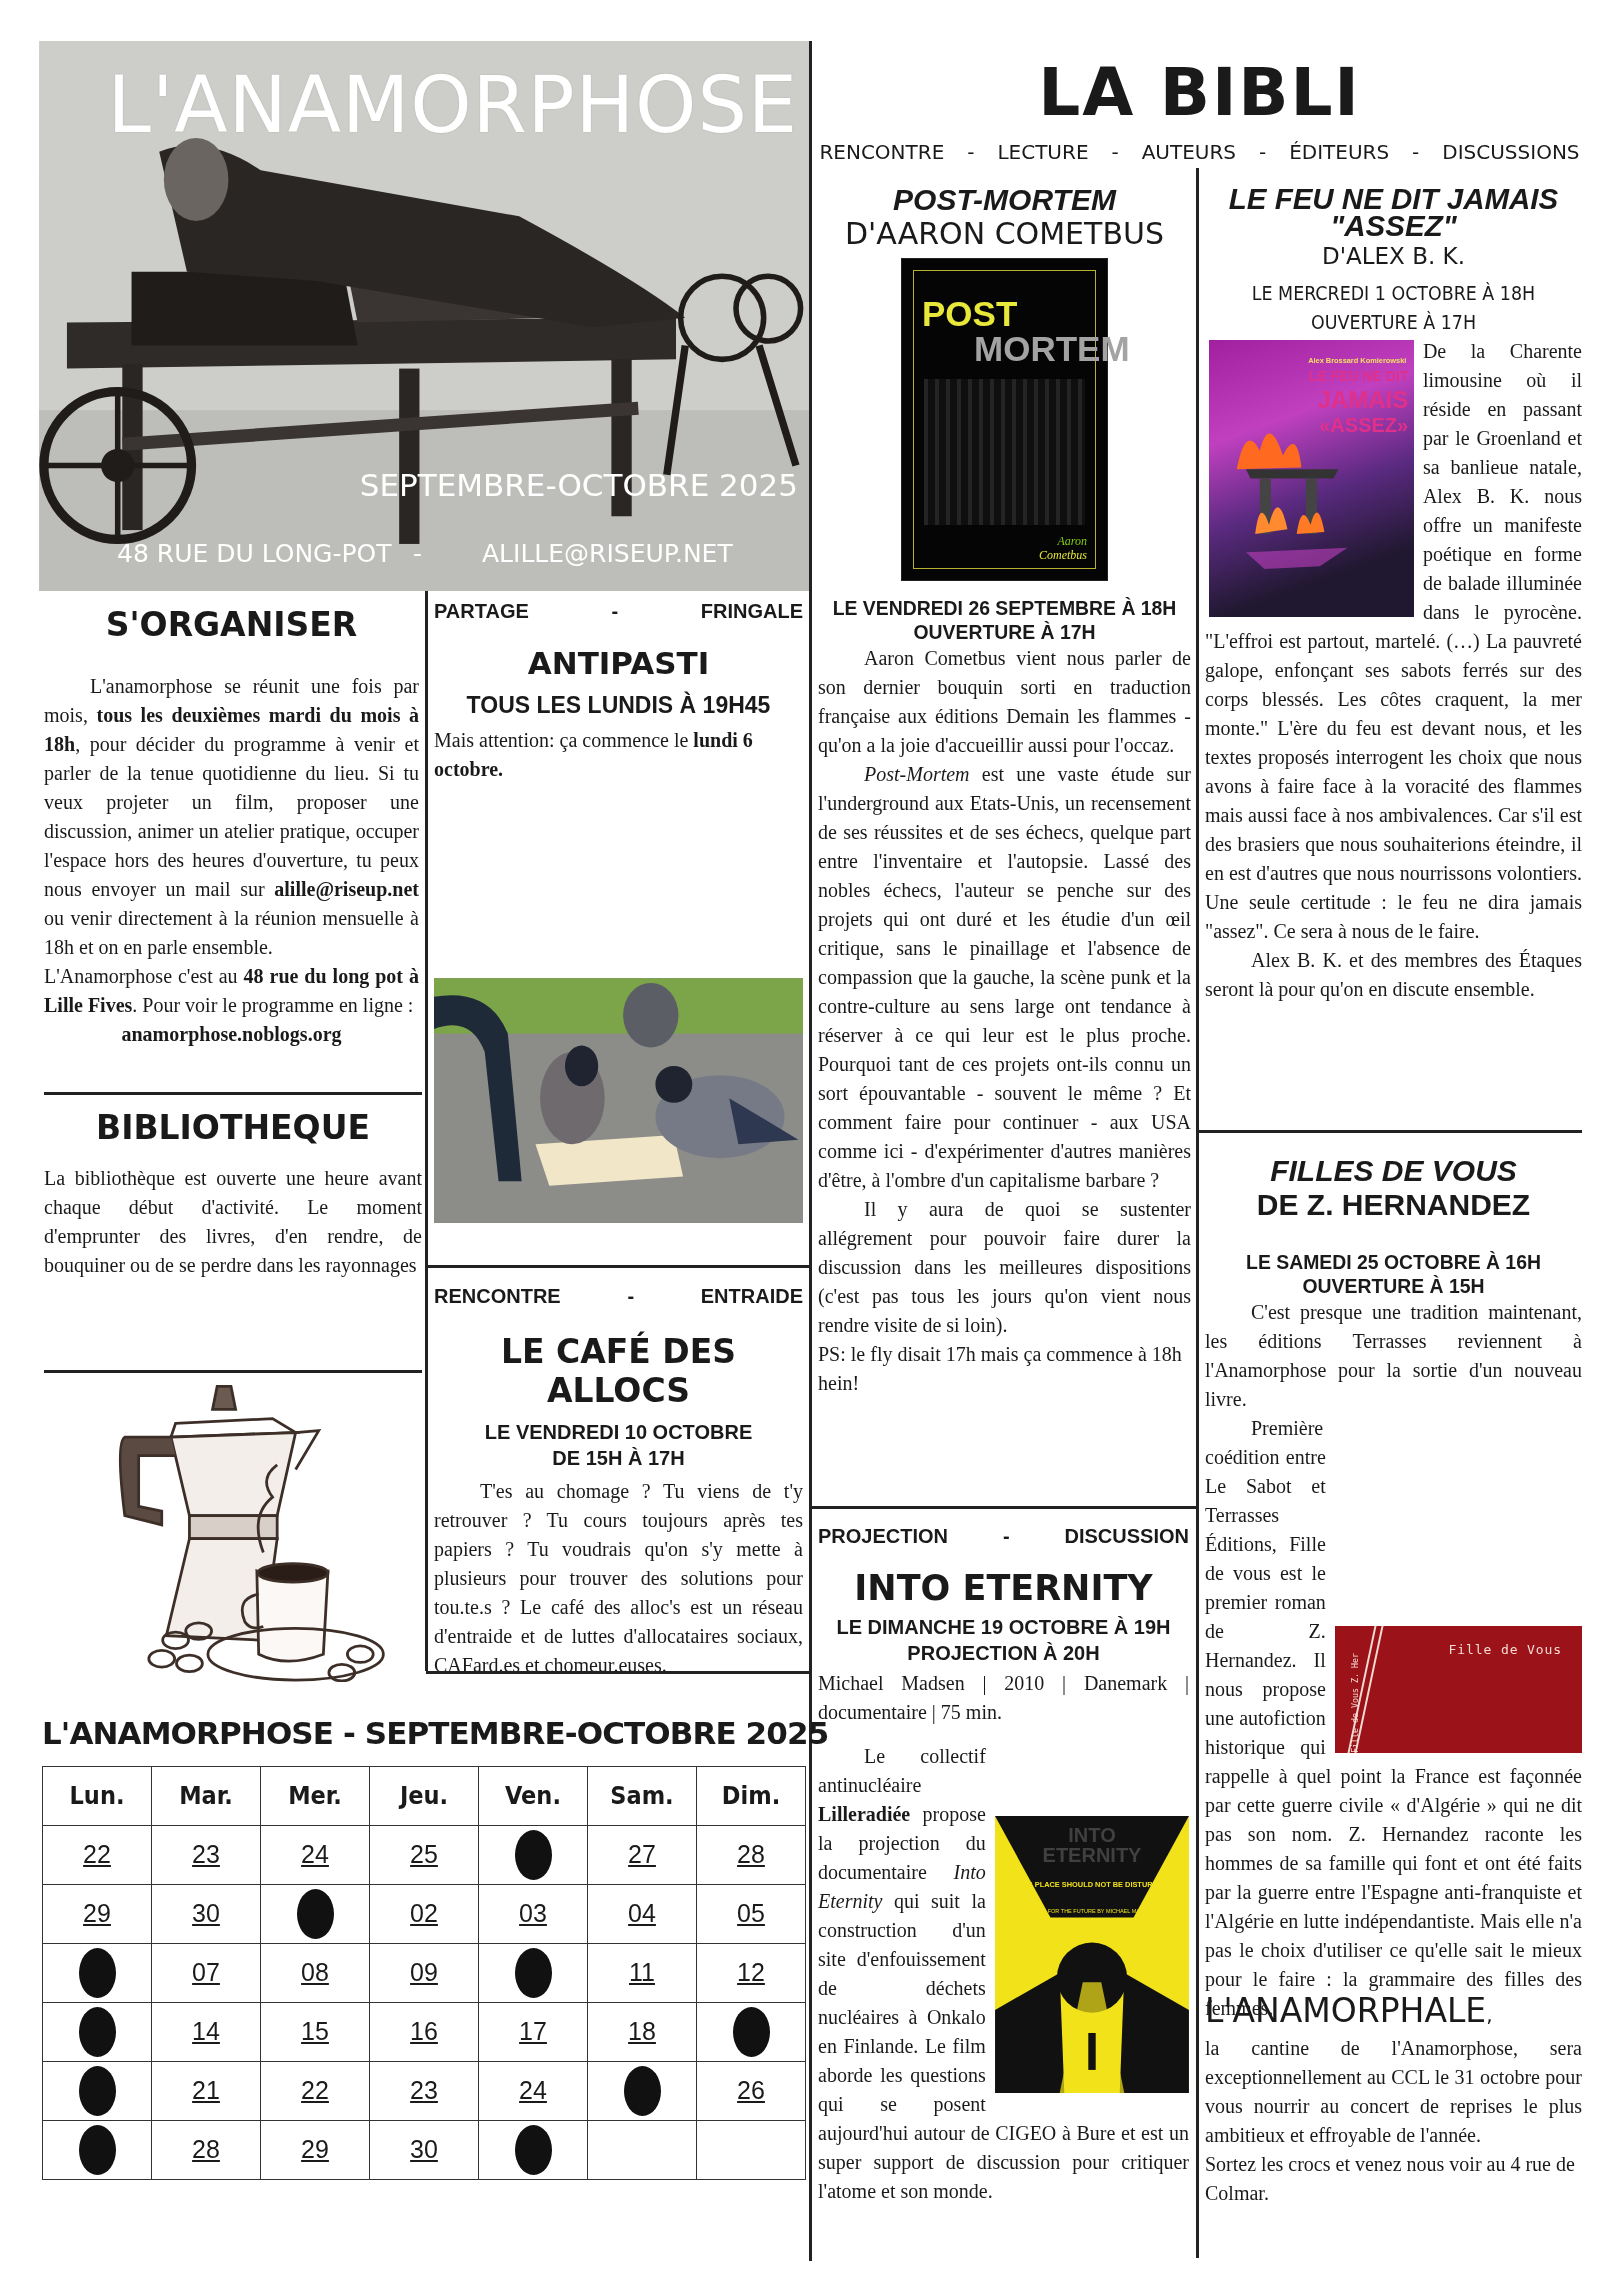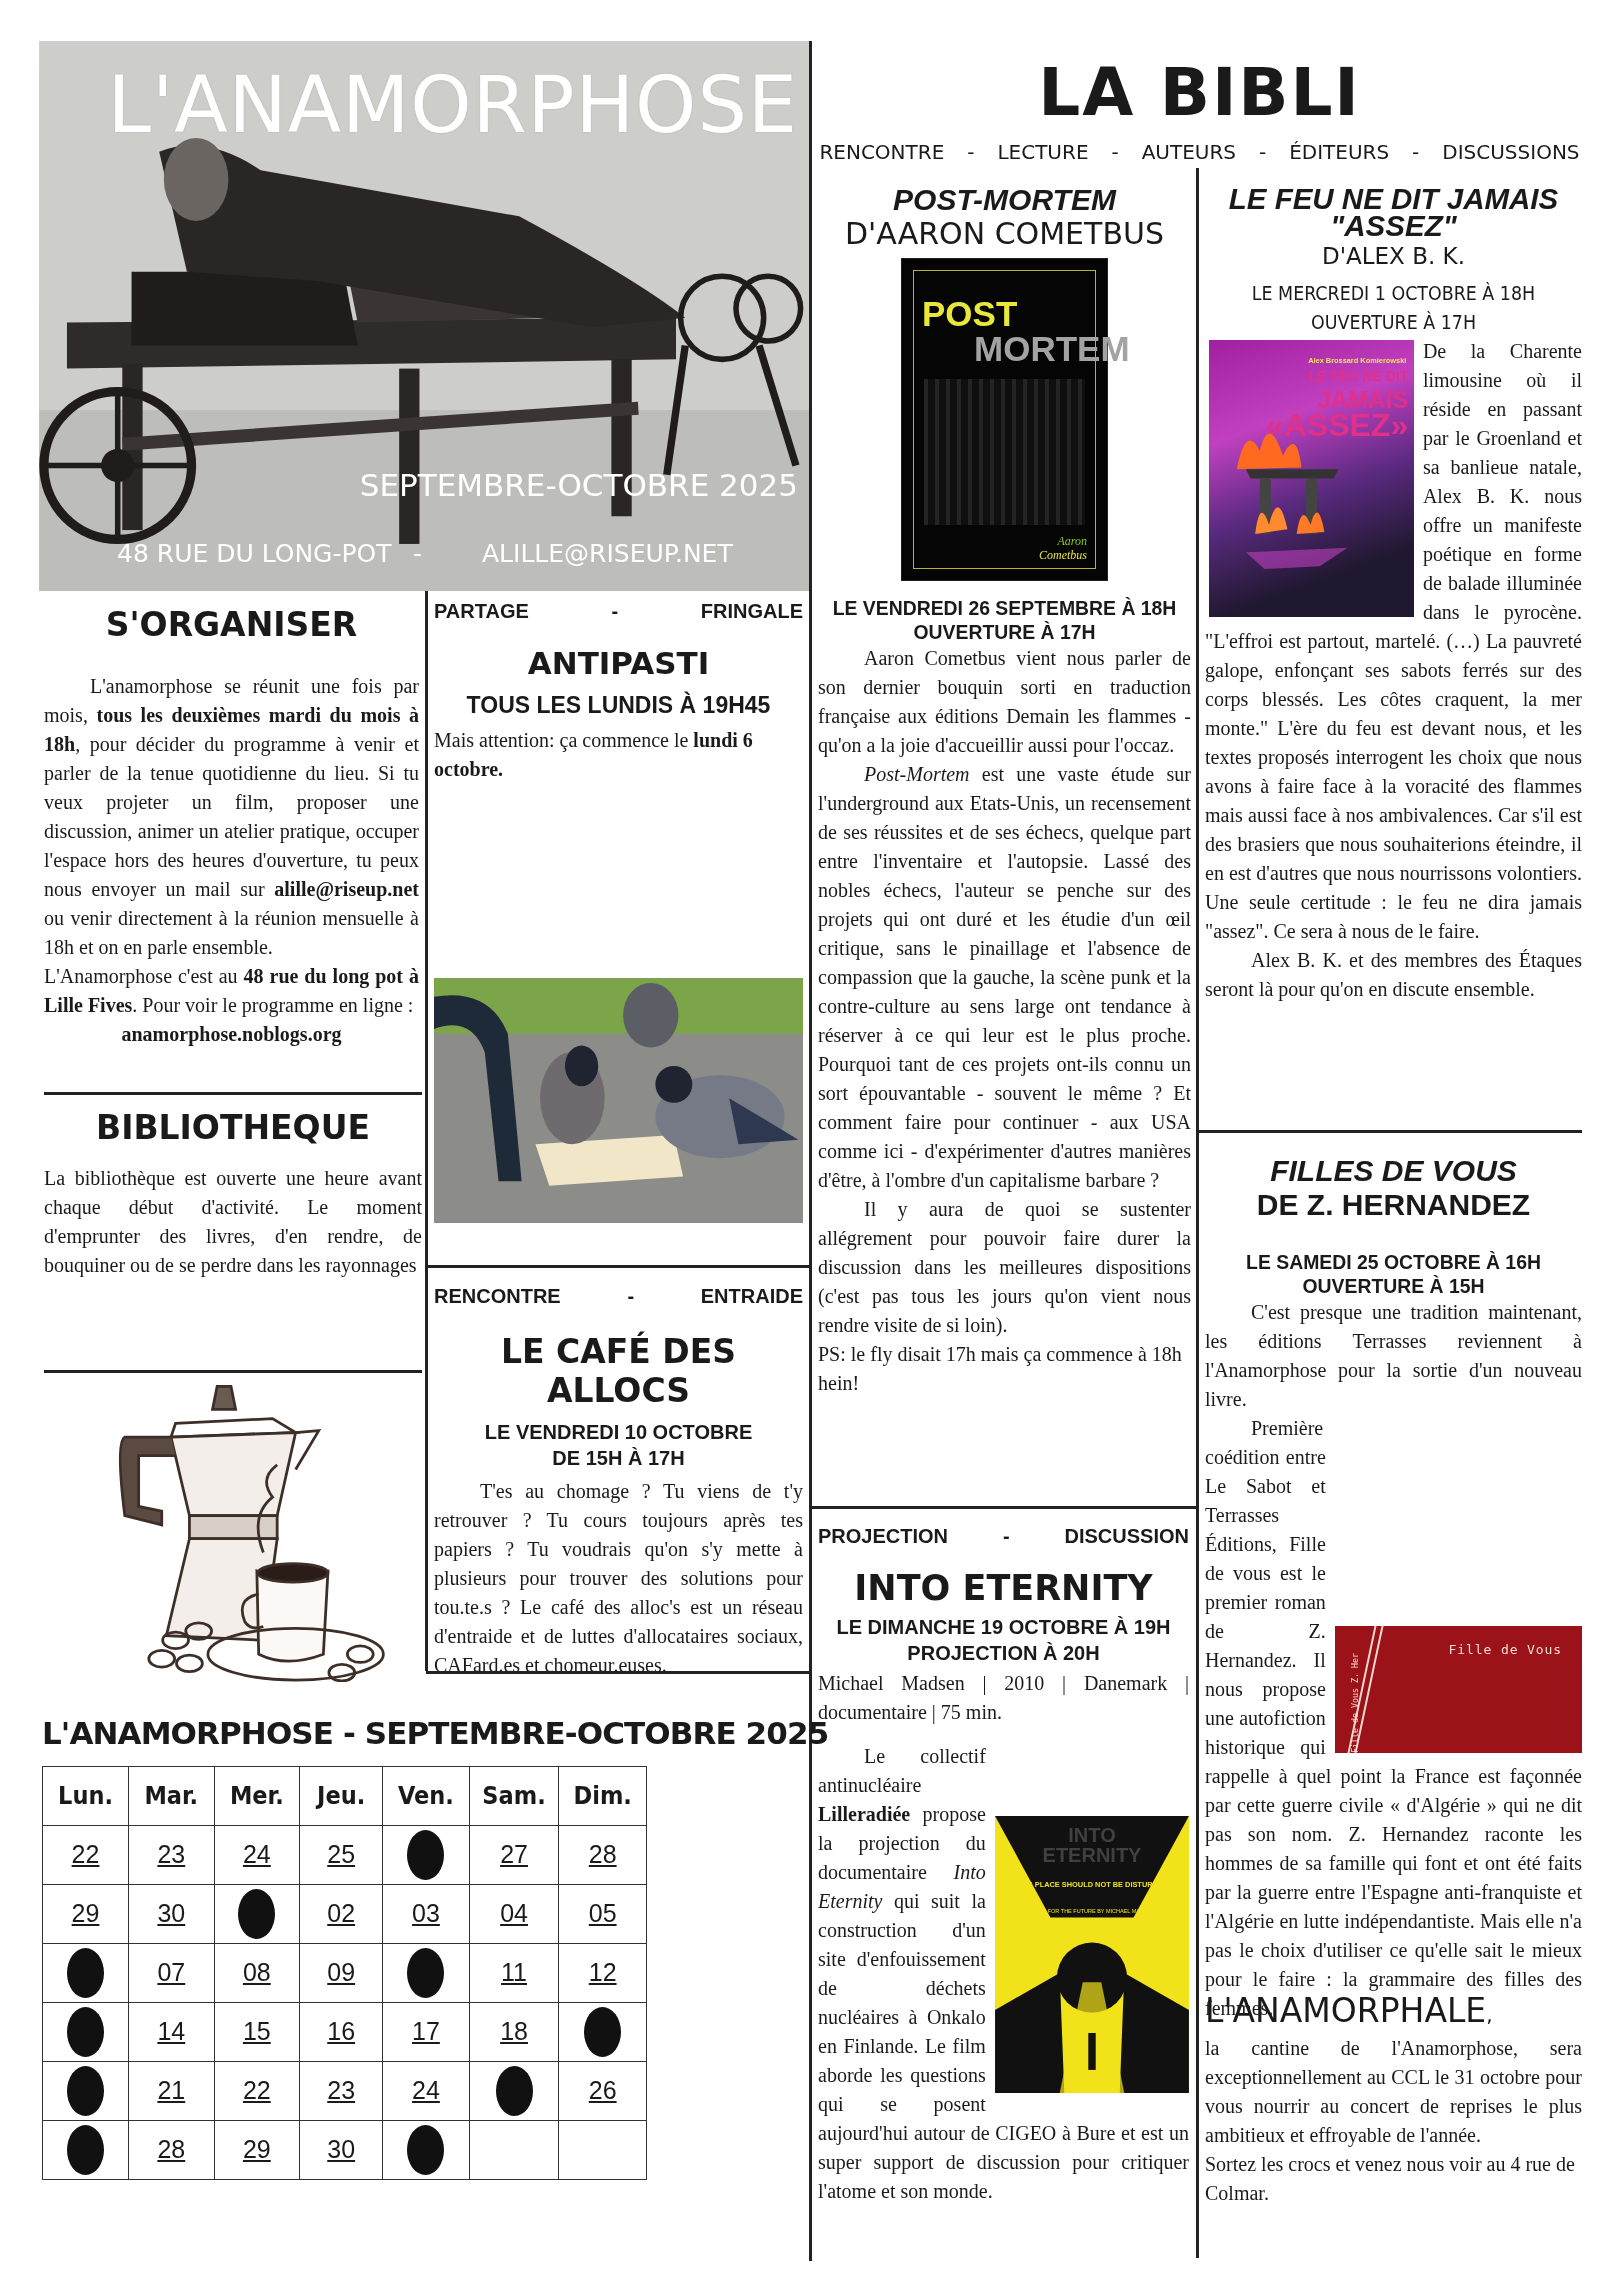--- a/index.html
+++ b/index.html
@@ -24,21 +24,21 @@
                 font-family: "DejaVu Sans", sans-serif; text-shadow: 0 0 1.8px rgba(0,0,0,0.15); }
   .hero-date { position: absolute; right: 13px; top: 426px; color: #fff; font-size: 31px; font-family: "DejaVu Sans", sans-serif; }
   .hero-addr { position: absolute; left: 78px; top: 498px; color: #fff; font-size: 25px; font-family: "DejaVu Sans", sans-serif; }
   .hero-mail { position: absolute; left: 443px; top: 498px; color: #fff; font-size: 25px; font-family: "DejaVu Sans", sans-serif; }
   .hero-sep { position: absolute; left: 374px; top: 498px; color: #fff; font-size: 25px; font-family: "DejaVu Sans", sans-serif; }
 
   
   .sec-title { font-family: "DejaVu Sans", sans-serif; font-weight: bold; text-transform: uppercase; text-align: center; }
 
   
-  table.cal { border-collapse: collapse; width: 605px; }
+  table.cal { border-collapse: collapse; width: 764px; }
   table.cal td, table.cal th { border: 1.8px solid #333; width: 109px; text-align: center; font-family: "DejaVu Sans Condensed", "DejaVu Sans", sans-serif; }
   table.cal th { height: 59px; font-size: 25px; font-weight: bold; }
   table.cal td { height: 59px; font-size: 25px; font-family: "Liberation Sans Narrow", "Liberation Sans", sans-serif; text-decoration: underline; }
   .dot { display: inline-block; width: 37px; height: 50px; border-radius: 50%; background: #111; vertical-align: middle; }
 
   .float-img { float: left; margin: 3.7px 9.2px 0 0; }
   .float-img-r { float: right; margin: 3.7px 0 0 9.2px; }
 </style>
 </head>
 <body>
@@ -303,21 +303,21 @@
 
 <div class="abs" style="left:1205px; top:185px; width:377px;">
   <div class="sans center" style="font-size:29.5px; font-style:italic; line-height:28px;">Le feu ne dit jamais</div>
   <div class="sans center" style="font-size:29.5px; font-style:italic; line-height:26px;">"Assez"</div>
   <div class="center" style="font-size:23px; line-height:35px; font-family:'DejaVu Sans',sans-serif; text-transform:uppercase;">d'Alex B. K.</div>
   <div class="sans center" style="font-size:19.4px; line-height:31px; margin-top:3.7px; font-weight:normal; font-family:'DejaVu Sans Condensed','DejaVu Sans',sans-serif;">Le mercredi 1 octobre à 18h</div>
   <div class="sans center" style="font-size:19.4px; line-height:28px; font-weight:normal; font-family:'DejaVu Sans Condensed','DejaVu Sans',sans-serif;">Ouverture à 17h</div>
   <p class="body-text">
     <span class="float-img" style="width:205px; height:277px; position:relative; overflow:hidden; background:linear-gradient(160deg,#a020a0 0%,#c040c0 30%,#5a2a80 55%,#201830 80%); margin-left:3.7px;">
       <span style="position:absolute; top:5.5px; right:7.4px; font-family:'Liberation Sans',sans-serif; font-size:7.4px; color:#f0e060; font-weight:bold;">Alex Brossard Komierowski</span>
-      <span style="position:absolute; top:22px; left:0; right:0; text-align:right; padding-right:5.5px; font-family:'Liberation Sans',sans-serif; font-weight:bold; color:#e0308a; line-height:24px;"><span style="font-size:14px;">LE FEU NE DIT</span><br><span style="font-size:24px;">JAMAIS</span><br><span style="font-size:32px;">«ASSEZ»</span></span>
+      <span style="position:absolute; top:22px; left:0; right:0; text-align:right; padding-right:5.5px; font-family:'Liberation Sans',sans-serif; font-weight:bold; color:#e0308a; line-height:24px;"><span style="font-size:14px;">LE FEU NE DIT</span><br><span style="font-size:24px;">JAMAIS</span><br><span style="font-size:20px;">«ASSEZ»</span></span>
       <svg width="205" height="277" viewBox="0 0 222 300" style="position:absolute; left:0; top:0;">
         <path d="M40 140 L140 140 L135 150 L45 150 Z" fill="#333"></path>
         <rect x="55" y="150" width="12" height="60" fill="#444"></rect>
         <rect x="105" y="150" width="12" height="60" fill="#444"></rect>
         <path d="M30 140 Q40 90 55 120 Q65 80 80 125 Q95 95 100 138 Z" fill="#ff6a20"></path>
         <path d="M50 210 Q55 170 65 200 Q75 160 85 205 Z" fill="#ff8a30"></path>
         <path d="M95 210 Q100 175 110 200 Q118 170 125 208 Z" fill="#ff7a25"></path>
         <path d="M40 230 L150 225 L120 245 L60 248 Z" fill="#c040c0" opacity="0.6"></path>
       </svg>
     </span>

